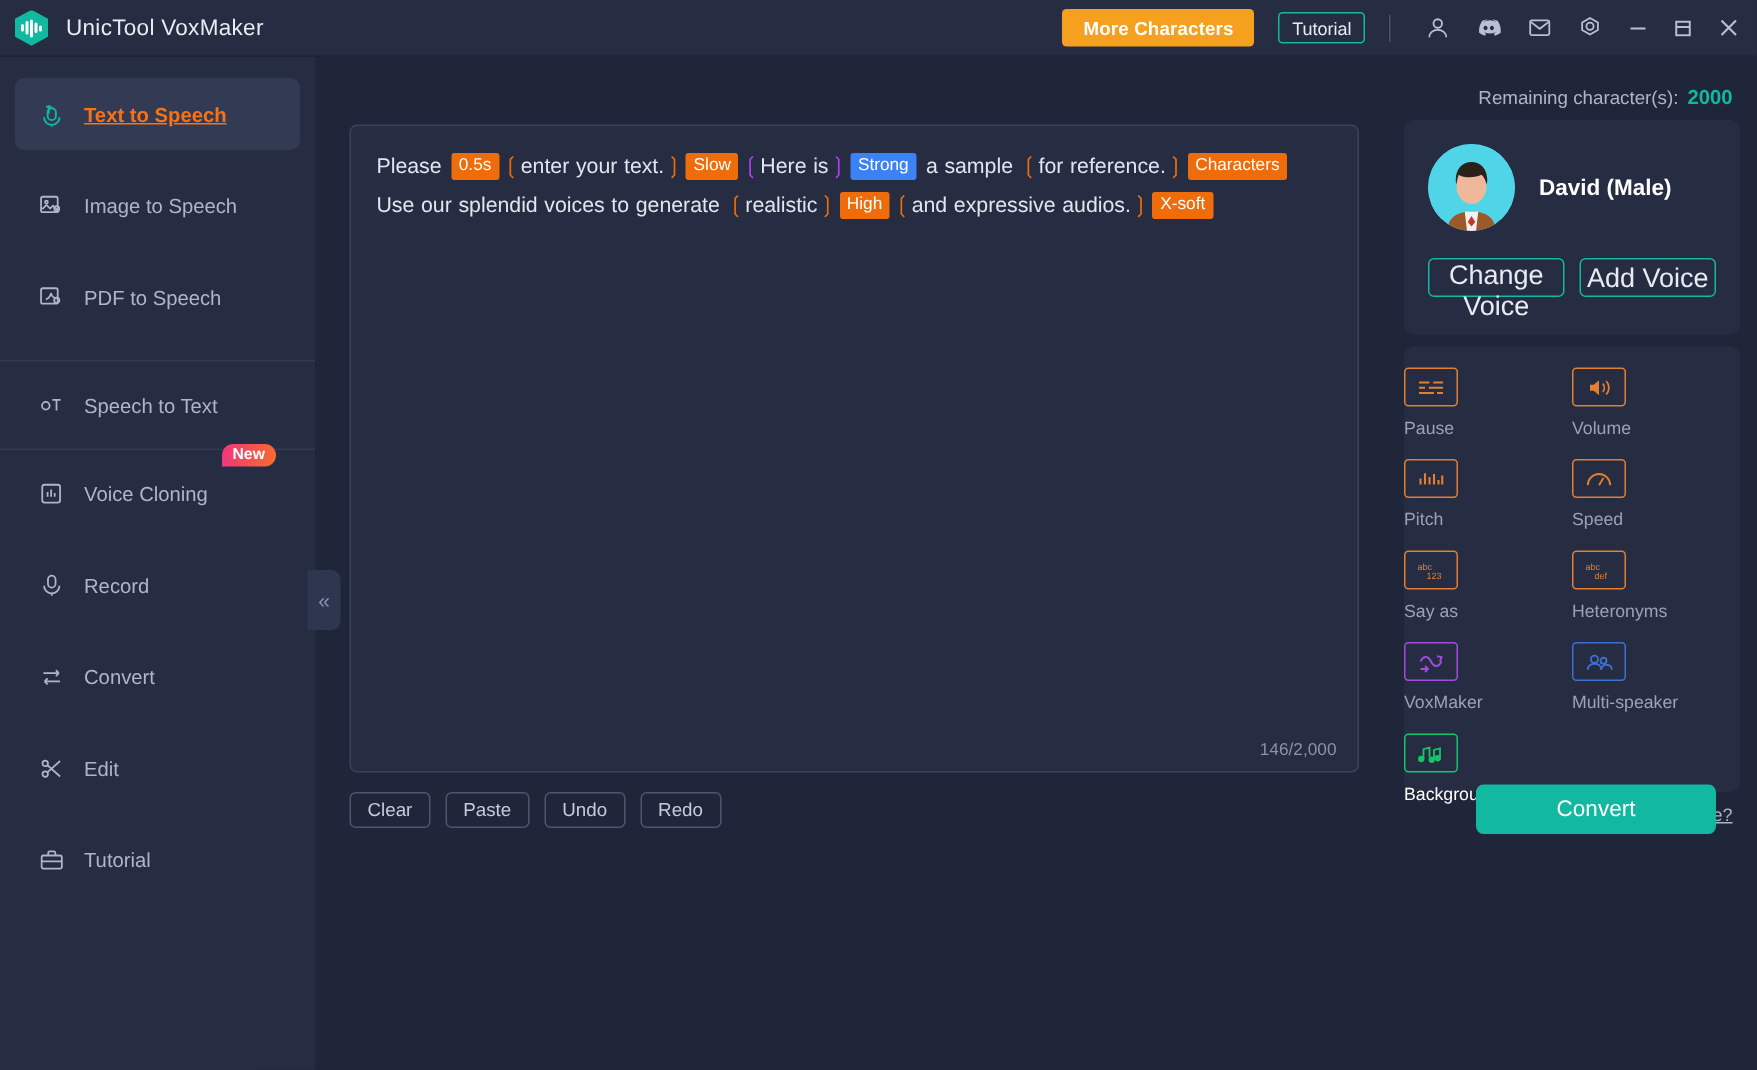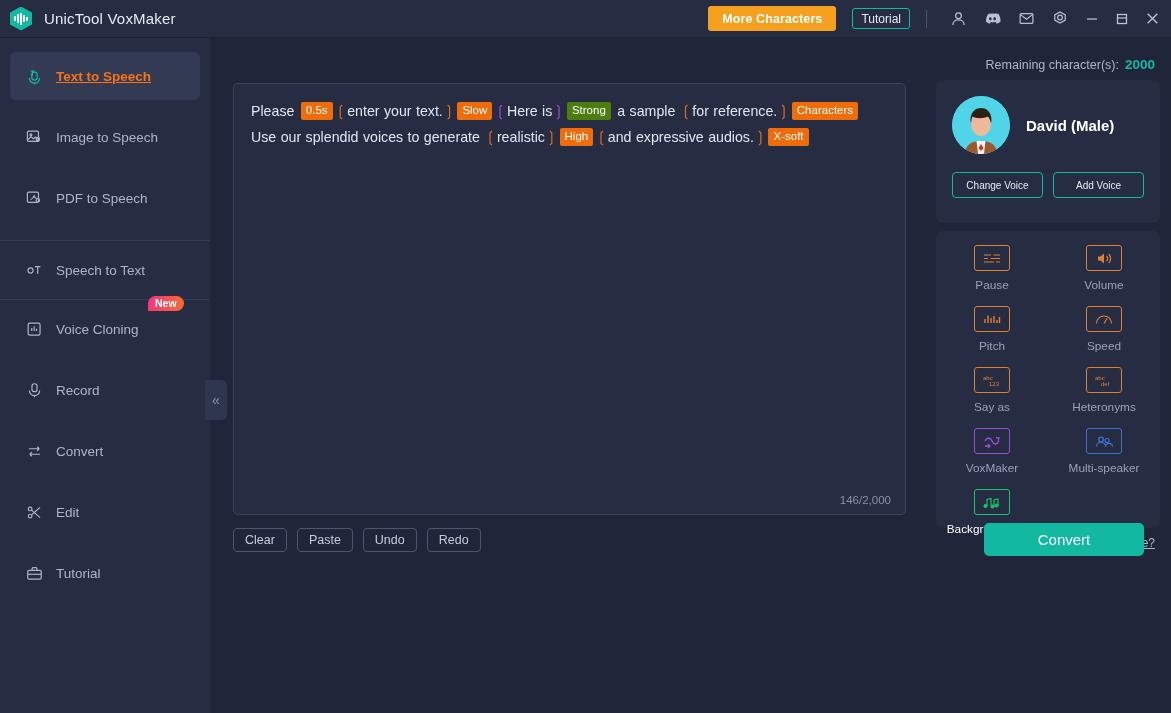--- a/index.html
+++ b/index.html
@@ -101,21 +101,21 @@
   .editor-text {
     padding: 14px 17px 0 17px; color: #e1e5ef; font-size: 14.2px; line-height: 26px;
     word-spacing: .5px;
   }
   .tag {
     display: inline-block; color: #fff; font-size: 11.5px; line-height: 15px;
     padding: 1px 5px 2px 5px; border-radius: 2px; vertical-align: 2px;
     margin: 0 2px; font-family: "Liberation Sans", sans-serif;
   }
   .tag.orange { background: #ef6c0b; }
-  .tag.purple { background: #4d7c0f; }
+  .tag.purple { background: #3b82f6; }
   .brk { font-size: 15px; }
   .brk.orange { color: #ef6c0b; }
   .brk.purple { color: #b33ef0; }
   .char-count {
     position: absolute; right: 14px; bottom: 8px;
     color: #8b92a8; font-size: 11.5px;
   }
   .edit-buttons { position: absolute; left: 233px; top: 528px; display: flex; gap: 10px; }
   .edit-btn {
     background: transparent; border: 1px solid #4e5573; border-radius: 4px;
@@ -137,30 +137,30 @@
   }
   .voice-row { display: flex; align-items: center; }
   .avatar {
     width: 58px; height: 58px; border-radius: 50%; overflow: hidden;
     background: #47d3e6; flex: none; position: relative;
   }
   .voice-name { margin-left: 16px; color: #ffffff; font-size: 15px; font-weight: bold; }
   .voice-btns { display: flex; gap: 10px; margin-top: 18px; }
   .voice-btn {
     flex: 1; background: transparent; border: 1px solid #13b8a0; border-radius: 4px;
-    color: #e8ebf2; font-size: 10px; height: 26px; cursor: pointer;
+    color: #e8ebf2; font-size: 18px; height: 26px; cursor: pointer;
   }
   .tools-card {
     position: absolute; left: 11px; top: 193px; width: 224px; height: 297px;
     background: #262c42; border-radius: 7px;
     display: grid; grid-template-columns: 1fr 1fr; align-content: start;
     padding-top: 6px;
   }
   .tool {
-    display: flex; flex-direction: column; align-items: center;
+    display: flex; flex-direction: column; align-items: flex-start;
     padding: 8px 0 6px 0; cursor: pointer;
   }
   .tool-ico {
     width: 36px; height: 26px; border: 1.4px solid #e08030; border-radius: 3px;
     display: flex; align-items: center; justify-content: center; color: #e08030;
     margin-bottom: 7px;
   }
   .tool-ico.purple { border-color: #a14be0; color: #a14be0; }
   .tool-ico.blue { border-color: #3f6fd0; color: #3f6fd0; }
   .tool-ico.green { border-color: #18c46a; color: #18c46a; }

